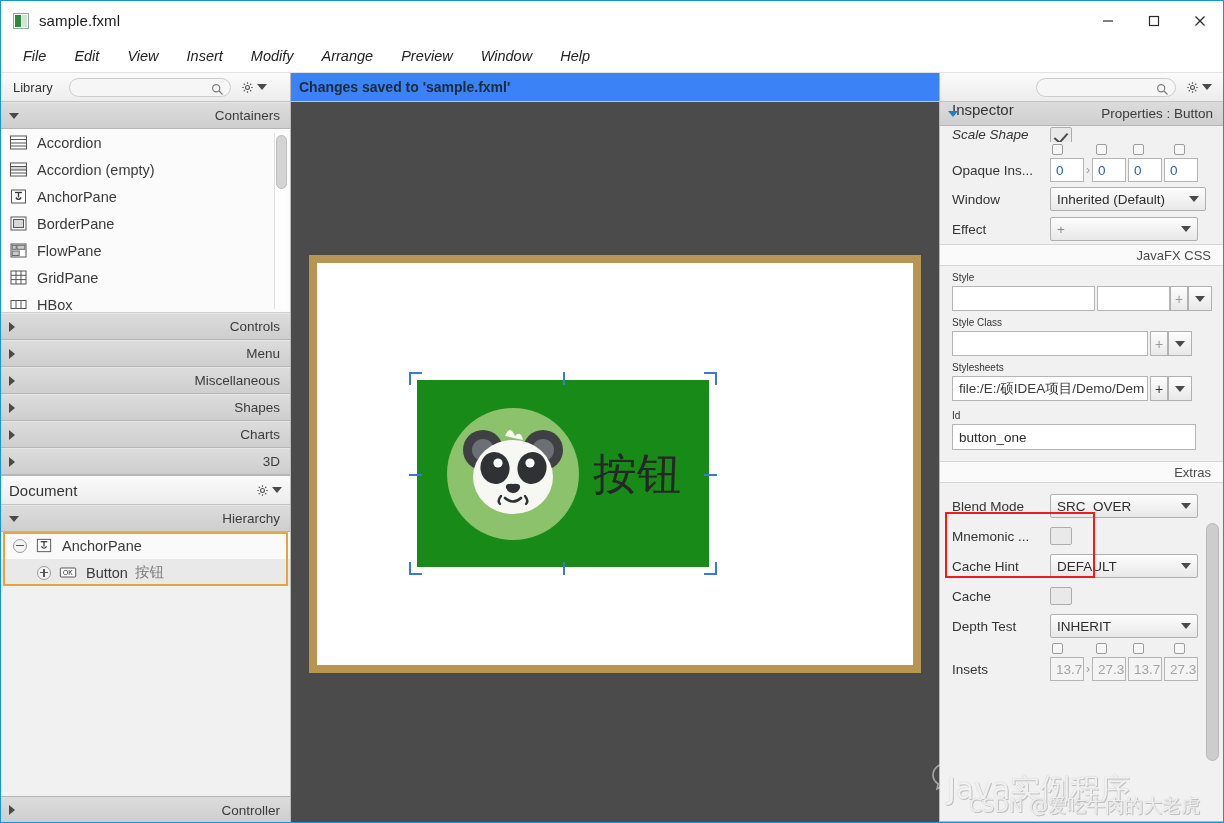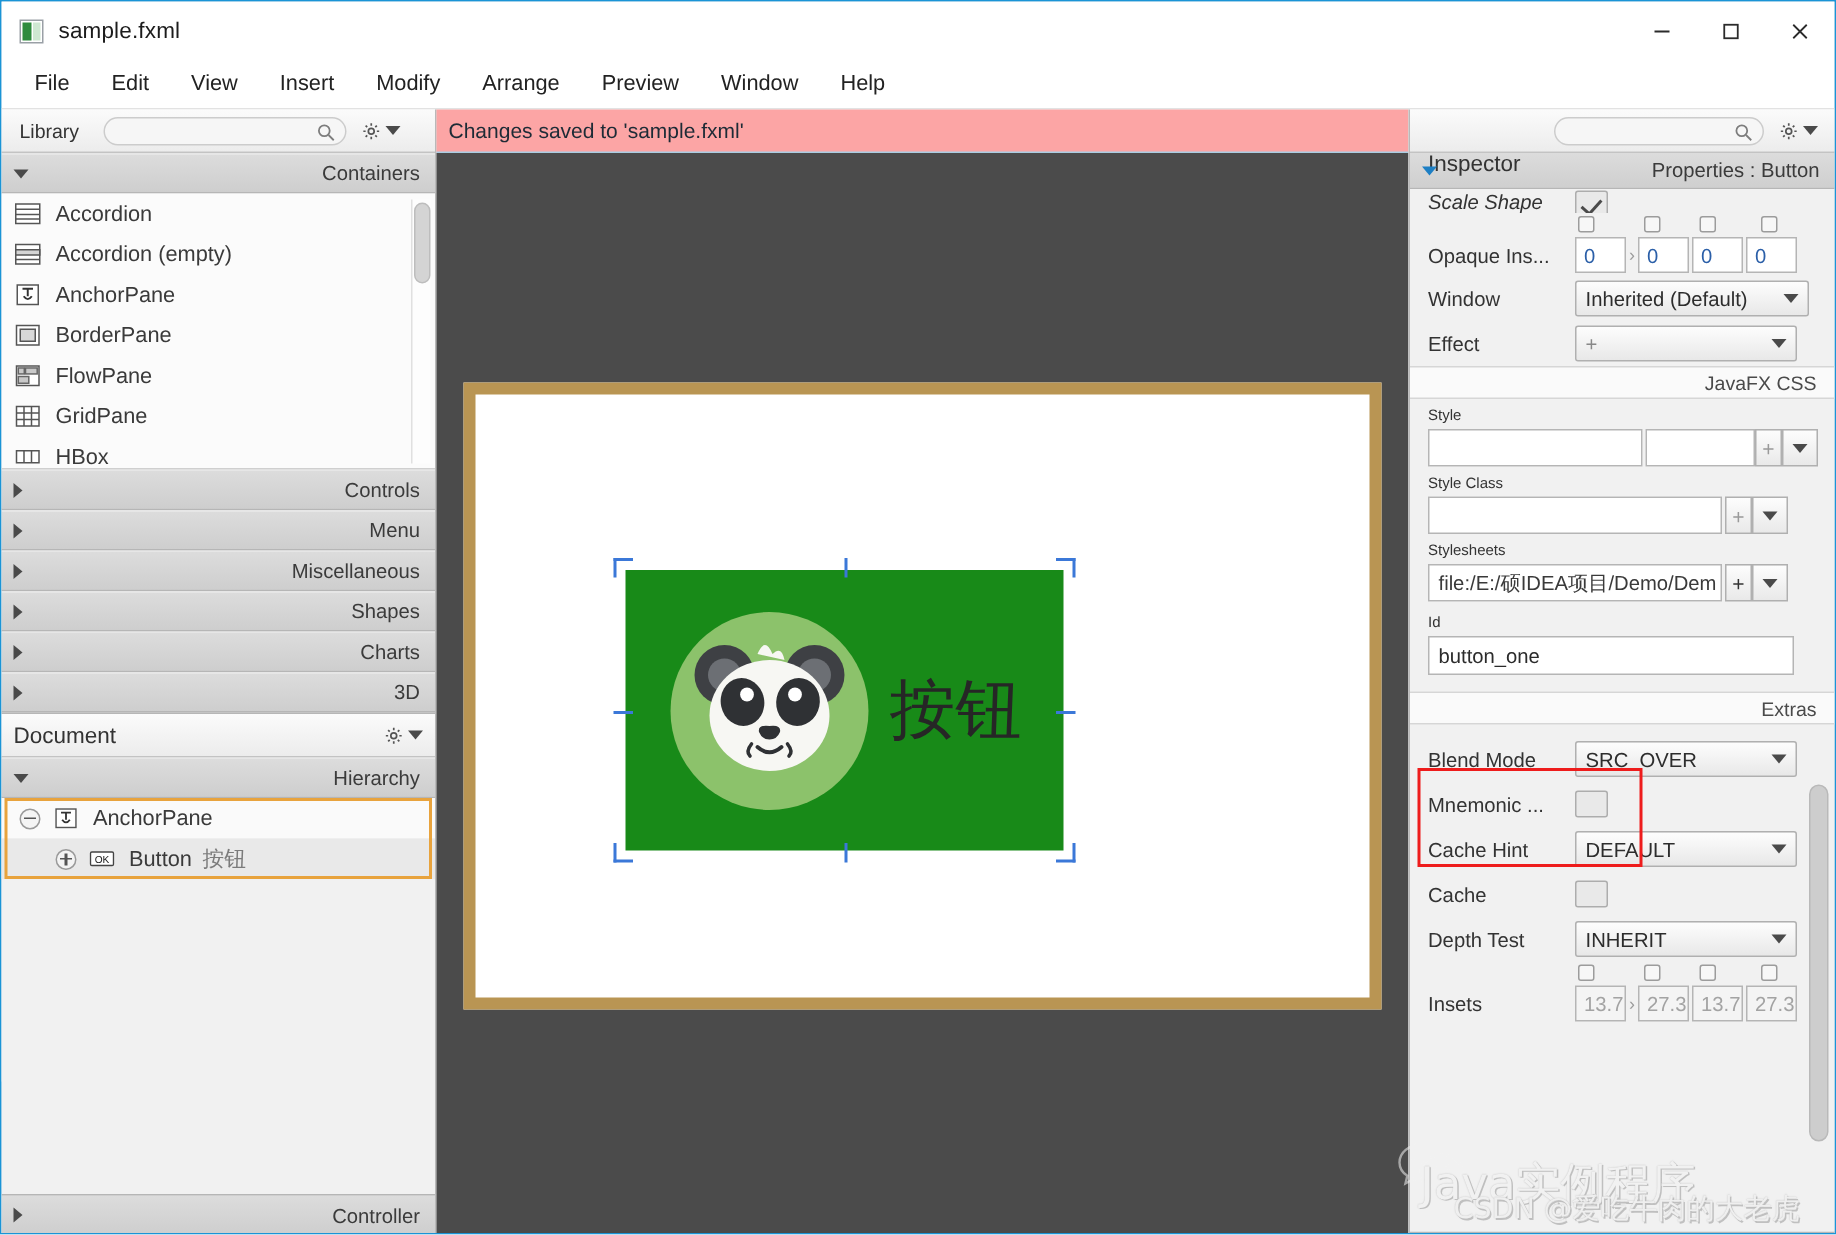--- a/index.html
+++ b/index.html
@@ -45,20 +45,21 @@
     color: #2b2b2b;
   }
   .winbtn svg { display: block; }
 
   
   .menubar {
     position: absolute; left: 0; top: 39px; width: 1222px; height: 33px;
     background: #ffffff;
     display: flex; align-items: center;
     border-bottom: 1px solid #e2e2e2;
+    font-style: italic;
   }
   .menu-item {
     font-size: 14.5px; color: #222; padding: 5px 14px; white-space: nowrap;
   }
   .menubar .menu-item:first-child { margin-left: 8px; }
 
   
   .leftpanel {
     position: absolute; left: 0; top: 72px; width: 290px; height: 750px;
     background: #f1f1f1;
@@ -154,23 +155,23 @@
     display: flex; align-items: center; padding: 0 10px 0 8px;
     background: linear-gradient(#dcdcdc, #cecece);
     border-top: 1px solid #b6b6b6;
     font-size: 13.5px; color: #3b3b3b;
   }
   .ctrl-foot .sec-label { margin-left: auto; }
 
   
   .statusbar {
     position: absolute; left: 290px; top: 72px; width: 648px; height: 29px;
-    background: #fca5a5; border-bottom: 1px solid #a9cde3;
+    background: #3b82f6; border-bottom: 1px solid #a9cde3;
     display: flex; align-items: center; padding-left: 8px;
-    font-size: 14px; color: #1d2b36;
+    font-size: 14px; color: #1d2b36; font-weight: bold;
   }
   .canvas {
     position: absolute; left: 290px; top: 101px; width: 648px; height: 721px;
     background: #4b4b4b;
   }
   .artboard {
     position: absolute; left: 18px; top: 153px; width: 612px; height: 418px;
     background: #ffffff; border: 8px solid #b99553;
   }
   .fx-button {

